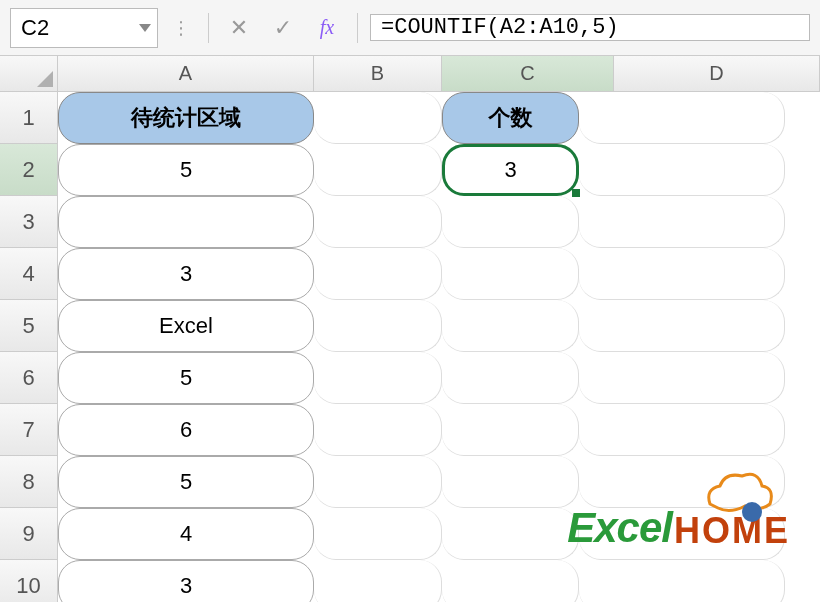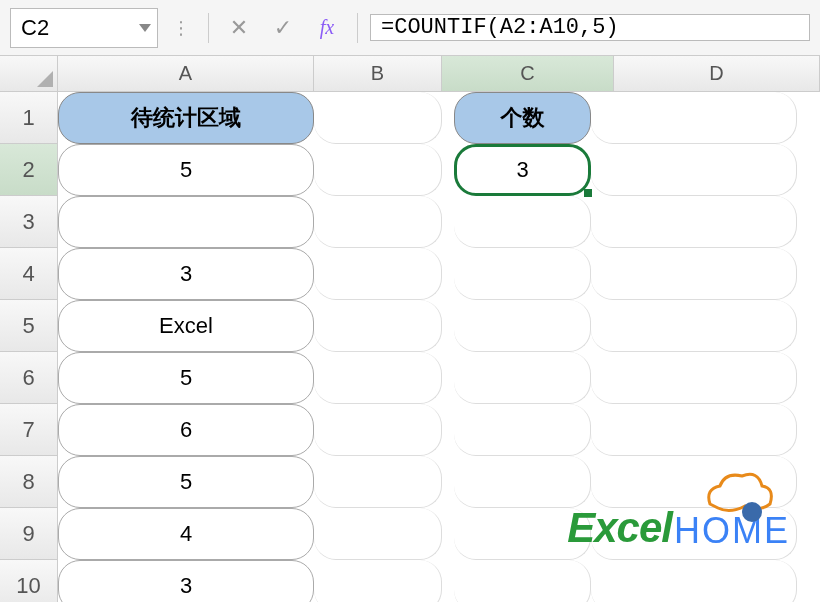--- a/index.html
+++ b/index.html
@@ -27,31 +27,31 @@
     .col-C { width: 172px; }
     .col-D { width: 206px; }
     
     .rows { }
     .row { display: flex; height: 52px; }
     .row-header { width: 58px; background: linear-gradient(#f8f8f8, #e8e8e8); border-right: 1px solid #ccc; border-bottom: 1px solid #ccc; display: flex; align-items: center; justify-content: center; font-size: 22px; color: #555; }
     .row-header.active { background: linear-gradient(#d8e8d8, #c8dcc8); }
     .cell { border-right: 1px solid #ddd; border-bottom: 1px solid #ddd; display: flex; align-items: center; justify-content: center; font-size: 22px; background: #fff; border-radius: 22px; }
     .cell.col-A { width: 256px; }
     .cell.col-B { width: 128px; }
-    .cell.col-C { width: 137px; margin-left: 12px; }
+    .cell.col-C { width: 137px; }
     .cell.col-D { width: 206px; }
     
     .cell.header-style { background: #a8c8e8; font-weight: bold; border: 1px solid #888; }
     .cell.data-style { border: 1px solid #aaa; }
     .cell.selected { border: 3px solid #1a7a3a; position: relative; }
     .cell.selected::after { content: ""; position: absolute; right: -4px; bottom: -4px; width: 8px; height: 8px; background: #1a7a3a; }
     
     .watermark { position: absolute; right: 30px; bottom: 60px; display: flex; align-items: flex-end; pointer-events: none; }
     .wm-excel { font-size: 42px; font-weight: bold; font-style: italic; color: #2a9a3a; letter-spacing: -1px; }
-    .wm-home { font-size: 36px; font-weight: normal; color: #3b82f6; letter-spacing: 2px; margin-left: 2px; }
+    .wm-home { font-size: 36px; font-weight: bold; color: #c2410c; letter-spacing: 2px; margin-left: 2px; }
     .wm-cloud { position: absolute; right: 10px; top: -40px; }
   </style>
 </head>
 <body>
 
 <div class="formula-bar">
   <div class="name-box">
     <span>C2</span>
     <span class="name-box-dropdown"></span>
   </div>

